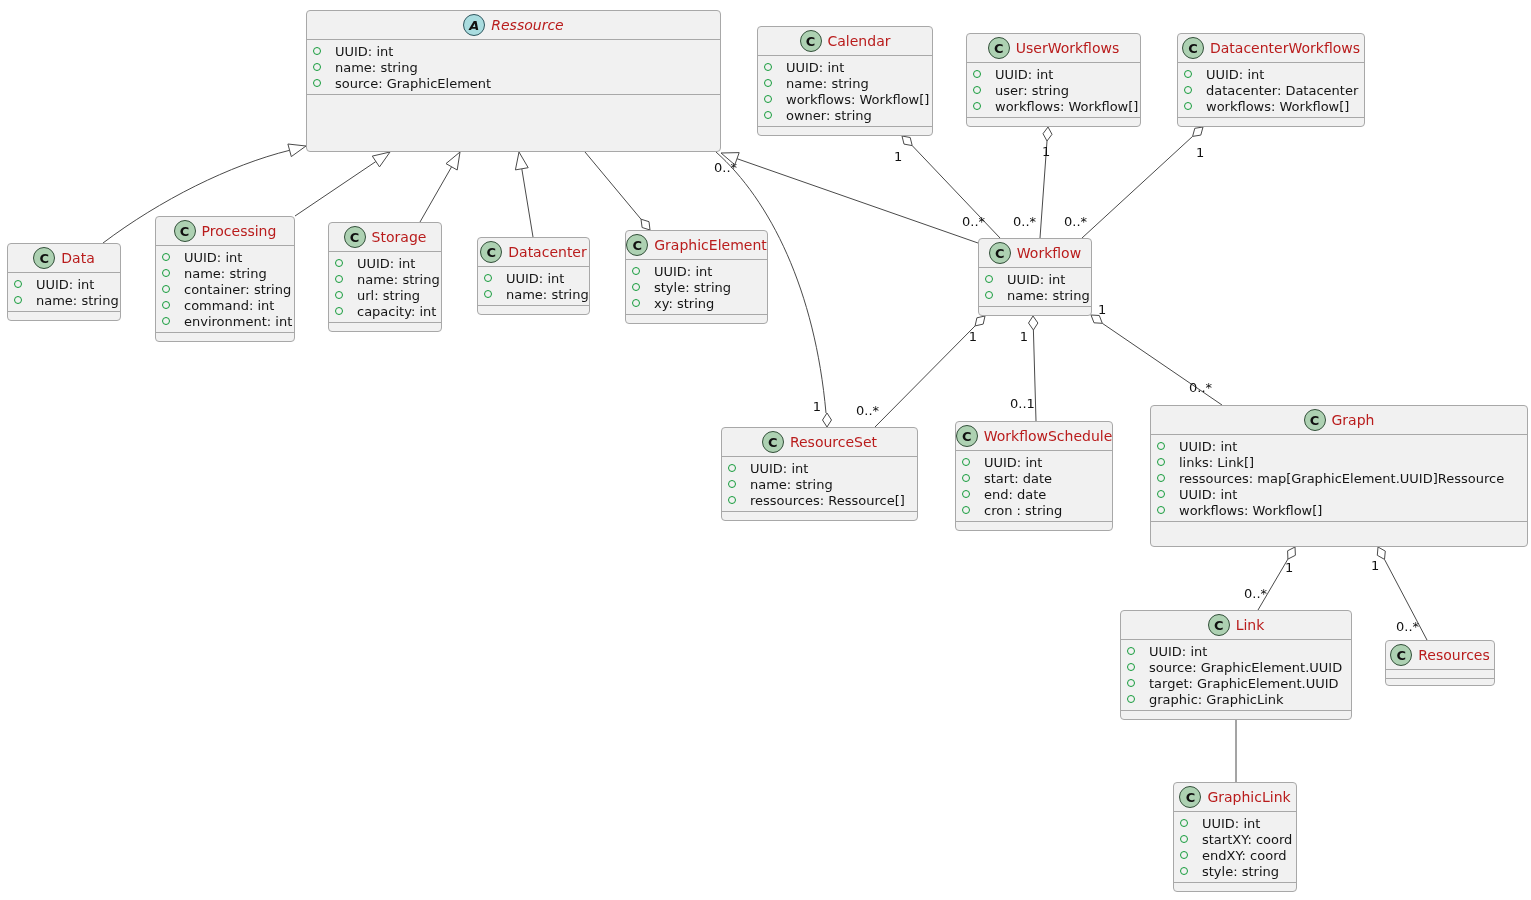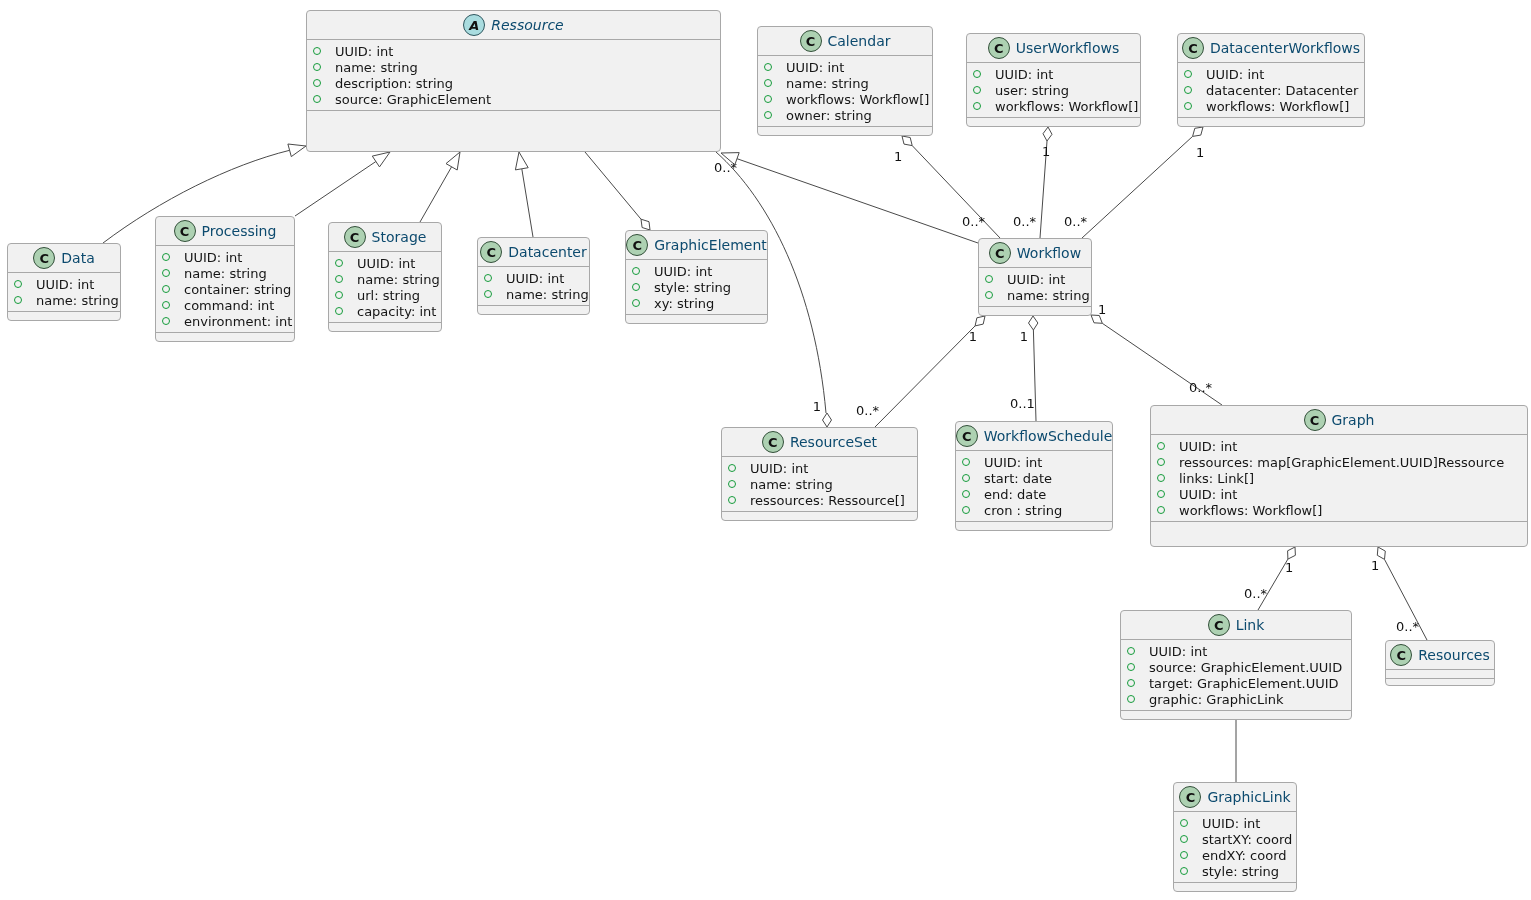--- a/index.html
+++ b/index.html
@@ -22,21 +22,21 @@
     z-index:2;
   }
   .uml-title{
     height:28px;flex:none;
     display:flex;align-items:center;justify-content:center;gap:6px;
     border-bottom:1px solid #a8a8a8;
     padding:0 6px;
     font-size:14px;
     white-space:nowrap;
   }
-  .uml-name{color:#0c4a6e;}
+  .uml-name{color:#b91c1c;}
   .uml-name.italic{font-style:italic;}
   .uml-circle{
     width:20px;height:20px;flex:none;
     border-radius:50%;
     background:#add1b2;
     border:1px solid #33503a;
     display:flex;align-items:center;justify-content:center;
     font-size:13px;font-weight:bold;color:#101010;
   }
   .uml-circle.abstract{background:#a9dcdf;border-color:#2e565e;font-style:italic;}
@@ -157,24 +157,20 @@
         <div class="uml-attr">
           <span class="uml-dot"></span>
           <span>UUID: int</span>
         </div>
         <div class="uml-attr">
           <span class="uml-dot"></span>
           <span>name: string</span>
         </div>
         <div class="uml-attr">
           <span class="uml-dot"></span>
-          <span>description: string</span>
-        </div>
-        <div class="uml-attr">
-          <span class="uml-dot"></span>
           <span>source: GraphicElement</span>
         </div>
       </div>
       <div class="uml-footer"></div>
     </div>
     <div class="uml-class" style="left: 7px; top: 243px; width: 114px; height: 78px;">
       <div class="uml-title">
         <span class="uml-circle">C</span>
         <span class="uml-name">Data</span>
       </div>
@@ -417,25 +413,25 @@
         <span class="uml-circle">C</span>
         <span class="uml-name">Graph</span>
       </div>
       <div class="uml-attrs">
         <div class="uml-attr">
           <span class="uml-dot"></span>
           <span>UUID: int</span>
         </div>
         <div class="uml-attr">
           <span class="uml-dot"></span>
+          <span>links: Link[]</span>
+        </div>
+        <div class="uml-attr">
+          <span class="uml-dot"></span>
           <span>ressources: map[GraphicElement.UUID]Ressource</span>
-        </div>
-        <div class="uml-attr">
-          <span class="uml-dot"></span>
-          <span>links: Link[]</span>
         </div>
         <div class="uml-attr">
           <span class="uml-dot"></span>
           <span>UUID: int</span>
         </div>
         <div class="uml-attr">
           <span class="uml-dot"></span>
           <span>workflows: Workflow[]</span>
         </div>
       </div>

